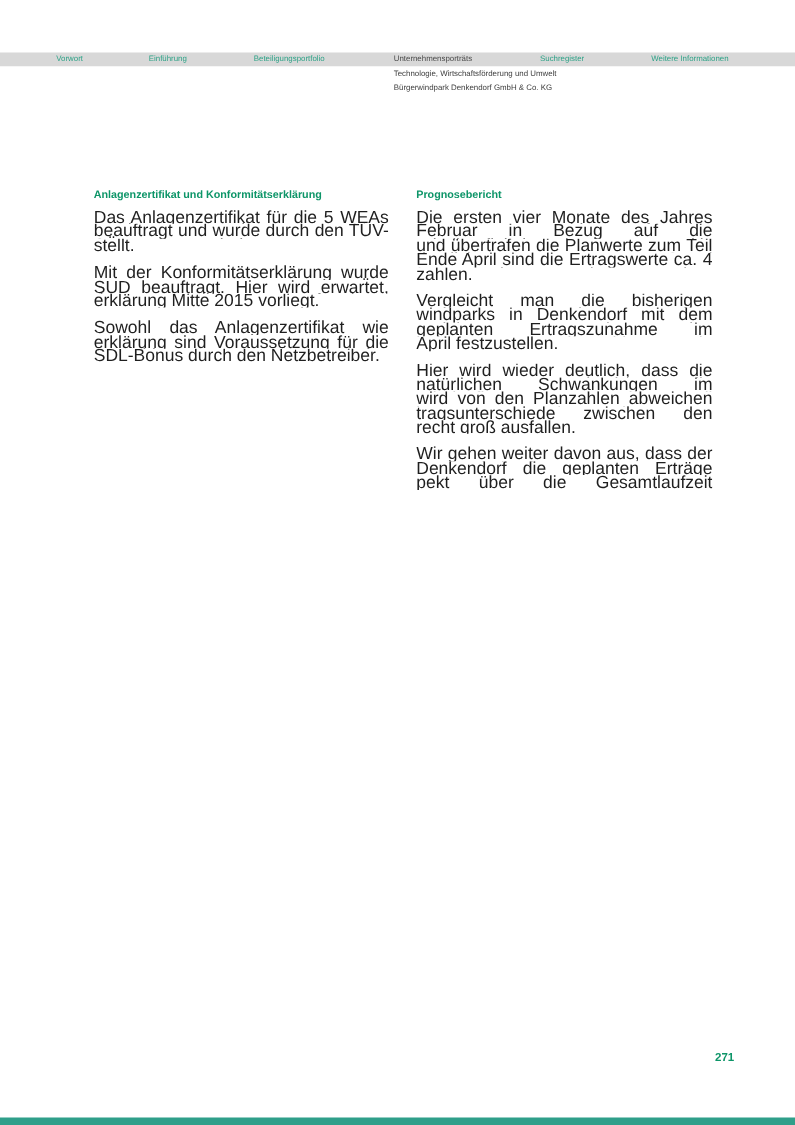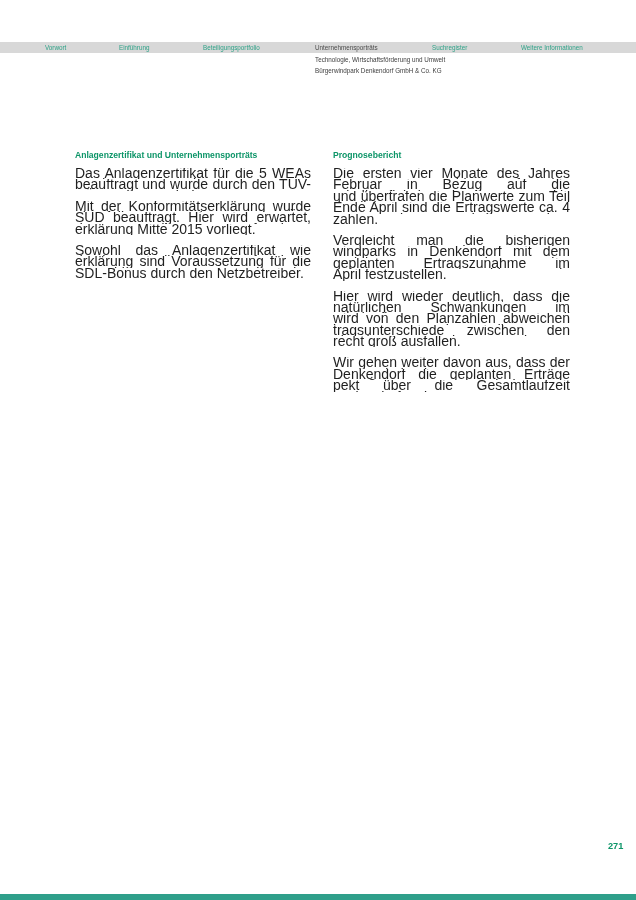--- a/index.html
+++ b/index.html
@@ -84,21 +84,20 @@
     text-align-last:left;
   }
   
   .page-number{
     position:absolute;
     left:572px;
     top:841px;
     font-size:9.2px;
     font-weight:bold;
     color:var(--green);
-    margin-left:36px;
   }
   
   .footer-bar{
     position:absolute;
     left:0;
     bottom:0;
     width:636px;
     height:6px;
     background:var(--footer-teal);
   }
@@ -114,25 +113,26 @@
       <div class="nav-item" style="left: 203px;">Beteiligungsportfolio</div>
       <div class="nav-item active" style="left: 315px;">Unternehmensporträts</div>
       <div class="nav-item" style="left: 432px;">Suchregister</div>
       <div class="nav-item" style="left: 521px;">Weitere Informationen</div>
     </div>
 
   <div class="crumb l1">Technologie, Wirtschaftsförderung und Umwelt</div>
   <div class="crumb l2">Bürgerwindpark Denkendorf GmbH &amp; Co. KG</div>
 
   <div class="col left">
-    <div class="col-heading">Anlagenzertifikat und Unternehmensporträts</div>
+    <div class="col-heading">Anlagenzertifikat und Konformitätserklärung</div>
     <div>
         <div class="para">
           <div class="line">Das Anlagenzertifikat für die 5 WEAs wurde Mitte 2014</div>
           <div class="line">beauftragt und wurde durch den TÜV-SÜD wieder ausge-</div>
+          <div class="line last">stellt.</div>
         </div>
         <div class="para">
           <div class="line">Mit der Konformitätserklärung wurde ebenfalls der TÜV-</div>
           <div class="line">SÜD beauftragt. Hier wird erwartet, dass die Konformitäts-</div>
           <div class="line last">erklärung Mitte 2015 vorliegt.</div>
         </div>
         <div class="para">
           <div class="line">Sowohl das Anlagenzertifikat wie durch die Konformitäts-</div>
           <div class="line">erklärung sind Voraussetzung für die Auszahlung des</div>
           <div class="line last">SDL-Bonus durch den Netzbetreiber.</div>

